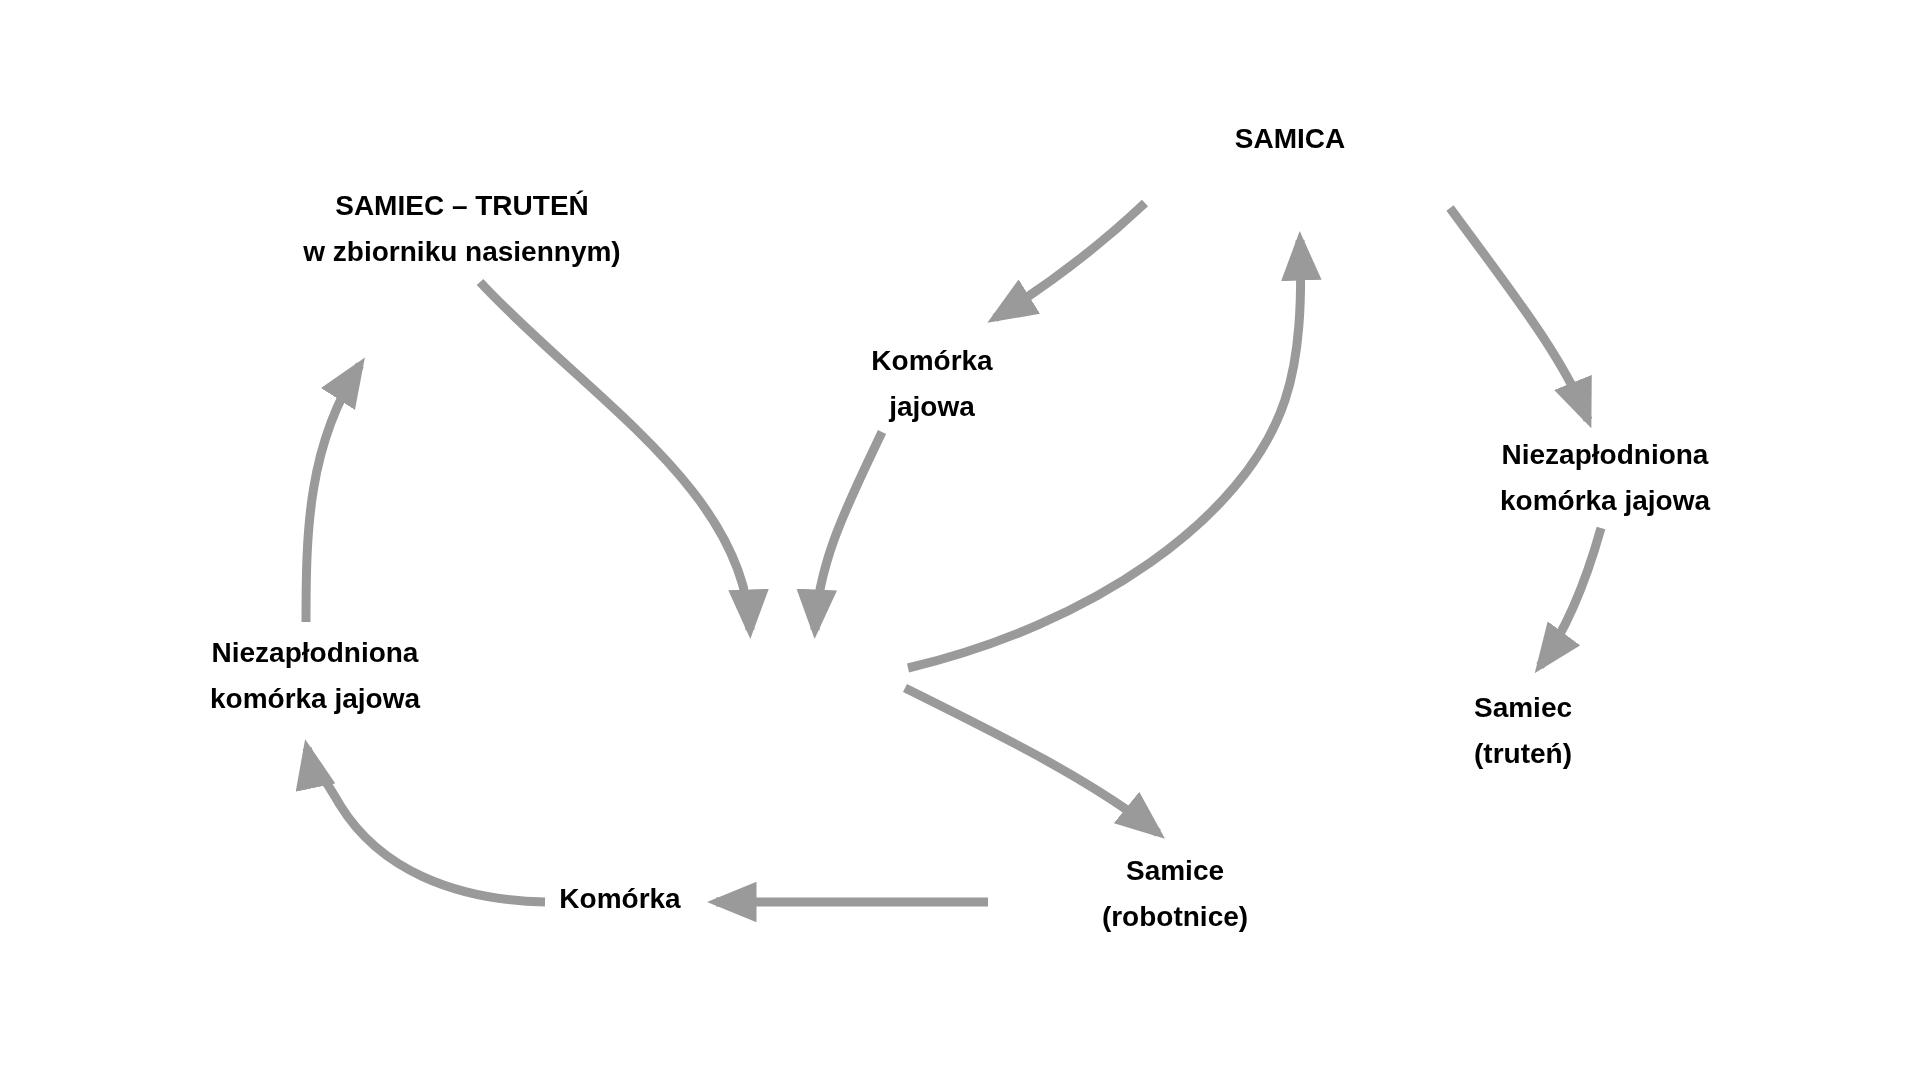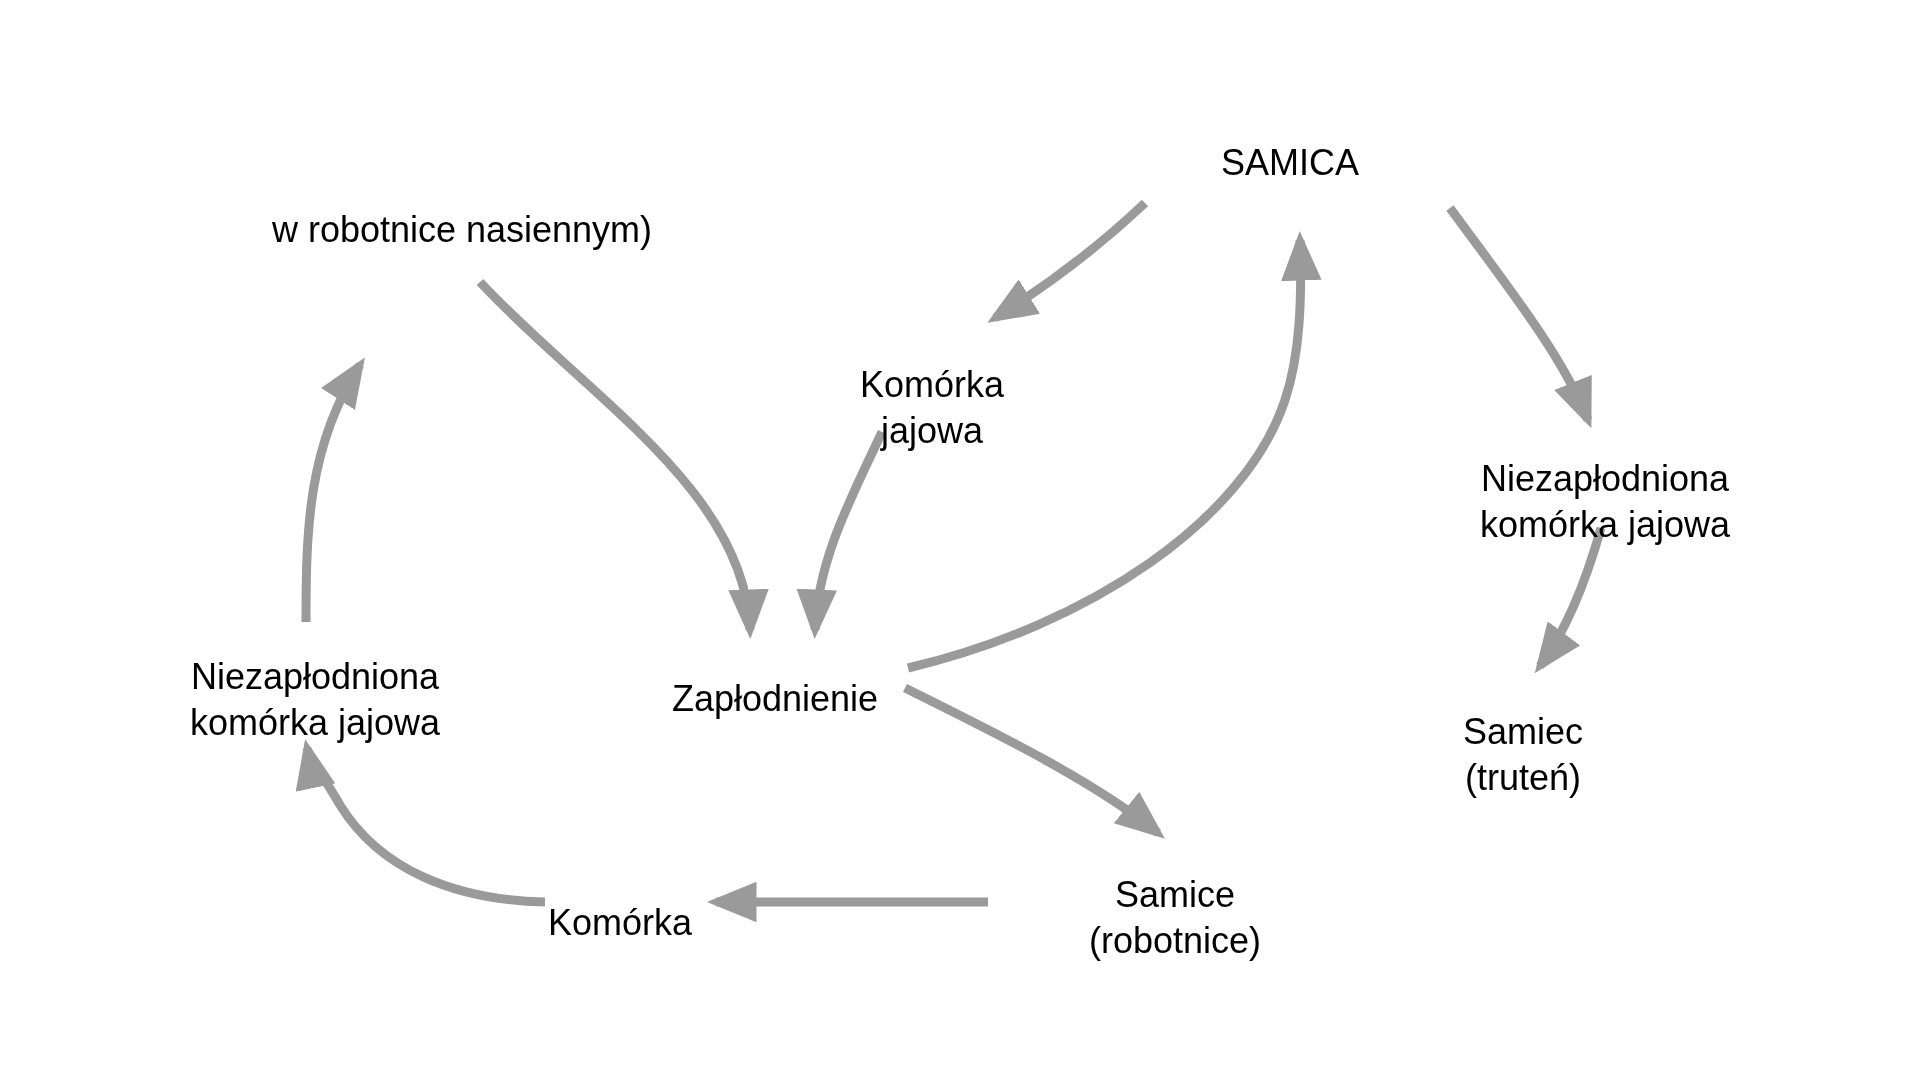--- a/index.html
+++ b/index.html
@@ -16,25 +16,24 @@
     fill: none;
     stroke: #9a9a9a;
     stroke-width: 9;
     stroke-linecap: butt;
   }
   .node {
     position: absolute;
     transform: translateX(-50%);
     text-align: center;
     color: #000000;
-    font-weight: normal;
-    font-size: 36px;
+    font-weight: bold;
+    font-size: 28px;
     line-height: 46px;
     white-space: nowrap;
-    margin-top: 24px;
   }
 </style>
 </head>
 <body>
 
 <div class="canvas">
 
   <svg class="arrows" width="1920" height="1089" viewBox="0 0 1920 1089" aria-hidden="true">
     <defs>
       <marker id="ah" viewBox="0 0 5.5 4.5" markerWidth="5.5" markerHeight="4.5" refX="4.5" refY="2.25" orient="auto" markerUnits="strokeWidth">
@@ -57,35 +56,33 @@
     <path class="arrow" marker-end="url(#ah)" d="M 988 902 L 716 902" stroke="#9a9a9a"></path>
 
     <path class="arrow" marker-end="url(#ah)" d="M 545 902 C 455 900, 380 870, 340 805 C 322 773, 310 762, 307 748" stroke="#9a9a9a"></path>
 
     <path class="arrow" marker-end="url(#ah)" d="M 1450 208 C 1510 290, 1562 355, 1588 420" stroke="#9a9a9a"></path>
 
     <path class="arrow" marker-end="url(#ah)" d="M 1601 528 C 1585 585, 1565 632, 1540 666" stroke="#9a9a9a"></path>
   </svg>
 
   <div class="node" style="left:462px; top:183px;">
-    <div>w robotnice nasiennym)</div>
+    <div>SAMIEC – TRUTEŃ</div>
+    <div>w zbiorniku nasiennym)</div>
   </div>
 
   <div class="node" style="left:1290px; top:116px;">
     <div>SAMICA</div>
   </div>
 
   <div class="node" style="left:932px; top:338px;text-align:center;">
     <div>Komórka</div>
     <div>jajowa</div>
   </div>
 
-  <div class="node" style="left:775px; top:652px;">
-    <div>Zapłodnienie</div>
-  </div>
 
   <div class="node" style="left:315px; top:630px;">
     <div>Niezapłodniona</div>
     <div>komórka jajowa</div>
   </div>
 
   <div class="node" style="left:1605px; top:432px;">
     <div>Niezapłodniona</div>
     <div>komórka jajowa</div>
   </div>

